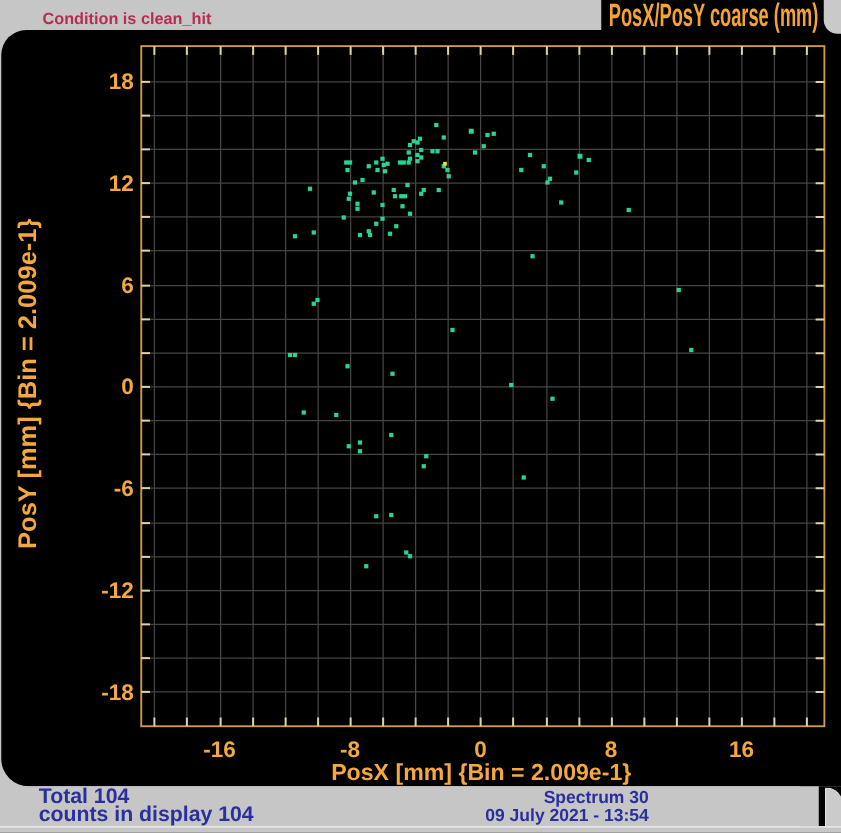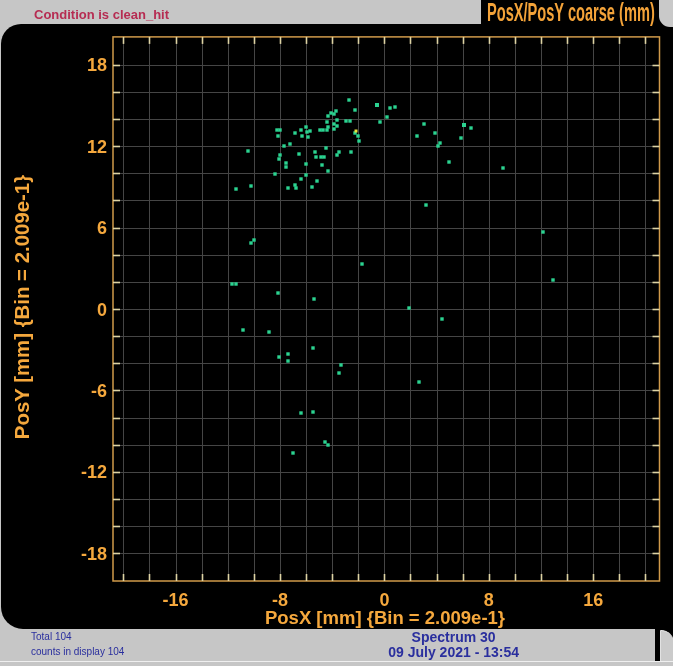--- a/index.html
+++ b/index.html
@@ -9,22 +9,22 @@
 #blkext{position:absolute;left:640px;top:629px;width:33px;height:33px;background:#000}
 #grip{position:absolute;left:659.5px;top:629.5px;width:14px;height:32px;background:#cbcbcb;
  border-top-right-radius:13px;border-top:1px solid #e9e9e9;border-left:1px solid #e2e2e2}
 #titleblk{position:absolute;left:481px;top:0;width:192px;height:30px;background:#000}
 #bump{position:absolute;left:659px;top:0;width:14px;height:27px;background:#c9c9c9;border-bottom-left-radius:11px}
 #title{position:absolute;left:487px;top:0px;color:#f4a339;
  font-weight:bold;font-size:26px;line-height:24px;white-space:nowrap;
  transform:scaleX(0.5617);transform-origin:left center}
 #cond{position:absolute;left:34px;top:7px;color:#b62c52;font-weight:bold;font-size:13px}
 #statusbar{position:absolute;left:0;top:629px;width:655px;height:32px;background:#c6c6c6}
-#stL{position:absolute;left:31px;top:630px;color:#2a2f9e;font-weight:normal;font-size:10px;line-height:14.5px}
-#stR{position:absolute;right:21px;top:630px;color:#2a2f9e;font-weight:bold;font-size:14px;line-height:14.5px;text-align:center}
+#stL{position:absolute;left:31px;top:630px;color:#2a2f9e;font-weight:bold;font-size:17px;line-height:14.5px}
+#stR{position:absolute;right:21px;top:630px;color:#2a2f9e;font-weight:bold;font-size:14px;line-height:14.5px;text-align:right}
 #bevel{position:absolute;left:0;top:661px;width:673px;height:5px;background:#c6c6c6;border-top:1px solid #efefef}
 svg{position:absolute;left:0;top:0}
 </style></head><body>
 <div id="wrap">
 <div id="screen"></div>
 <div id="blkext"></div>
 <div id="grip"></div>
 <div id="titleblk"></div>
 <div id="bump"></div>
 <div id="cond">Condition is clean_hit</div>

